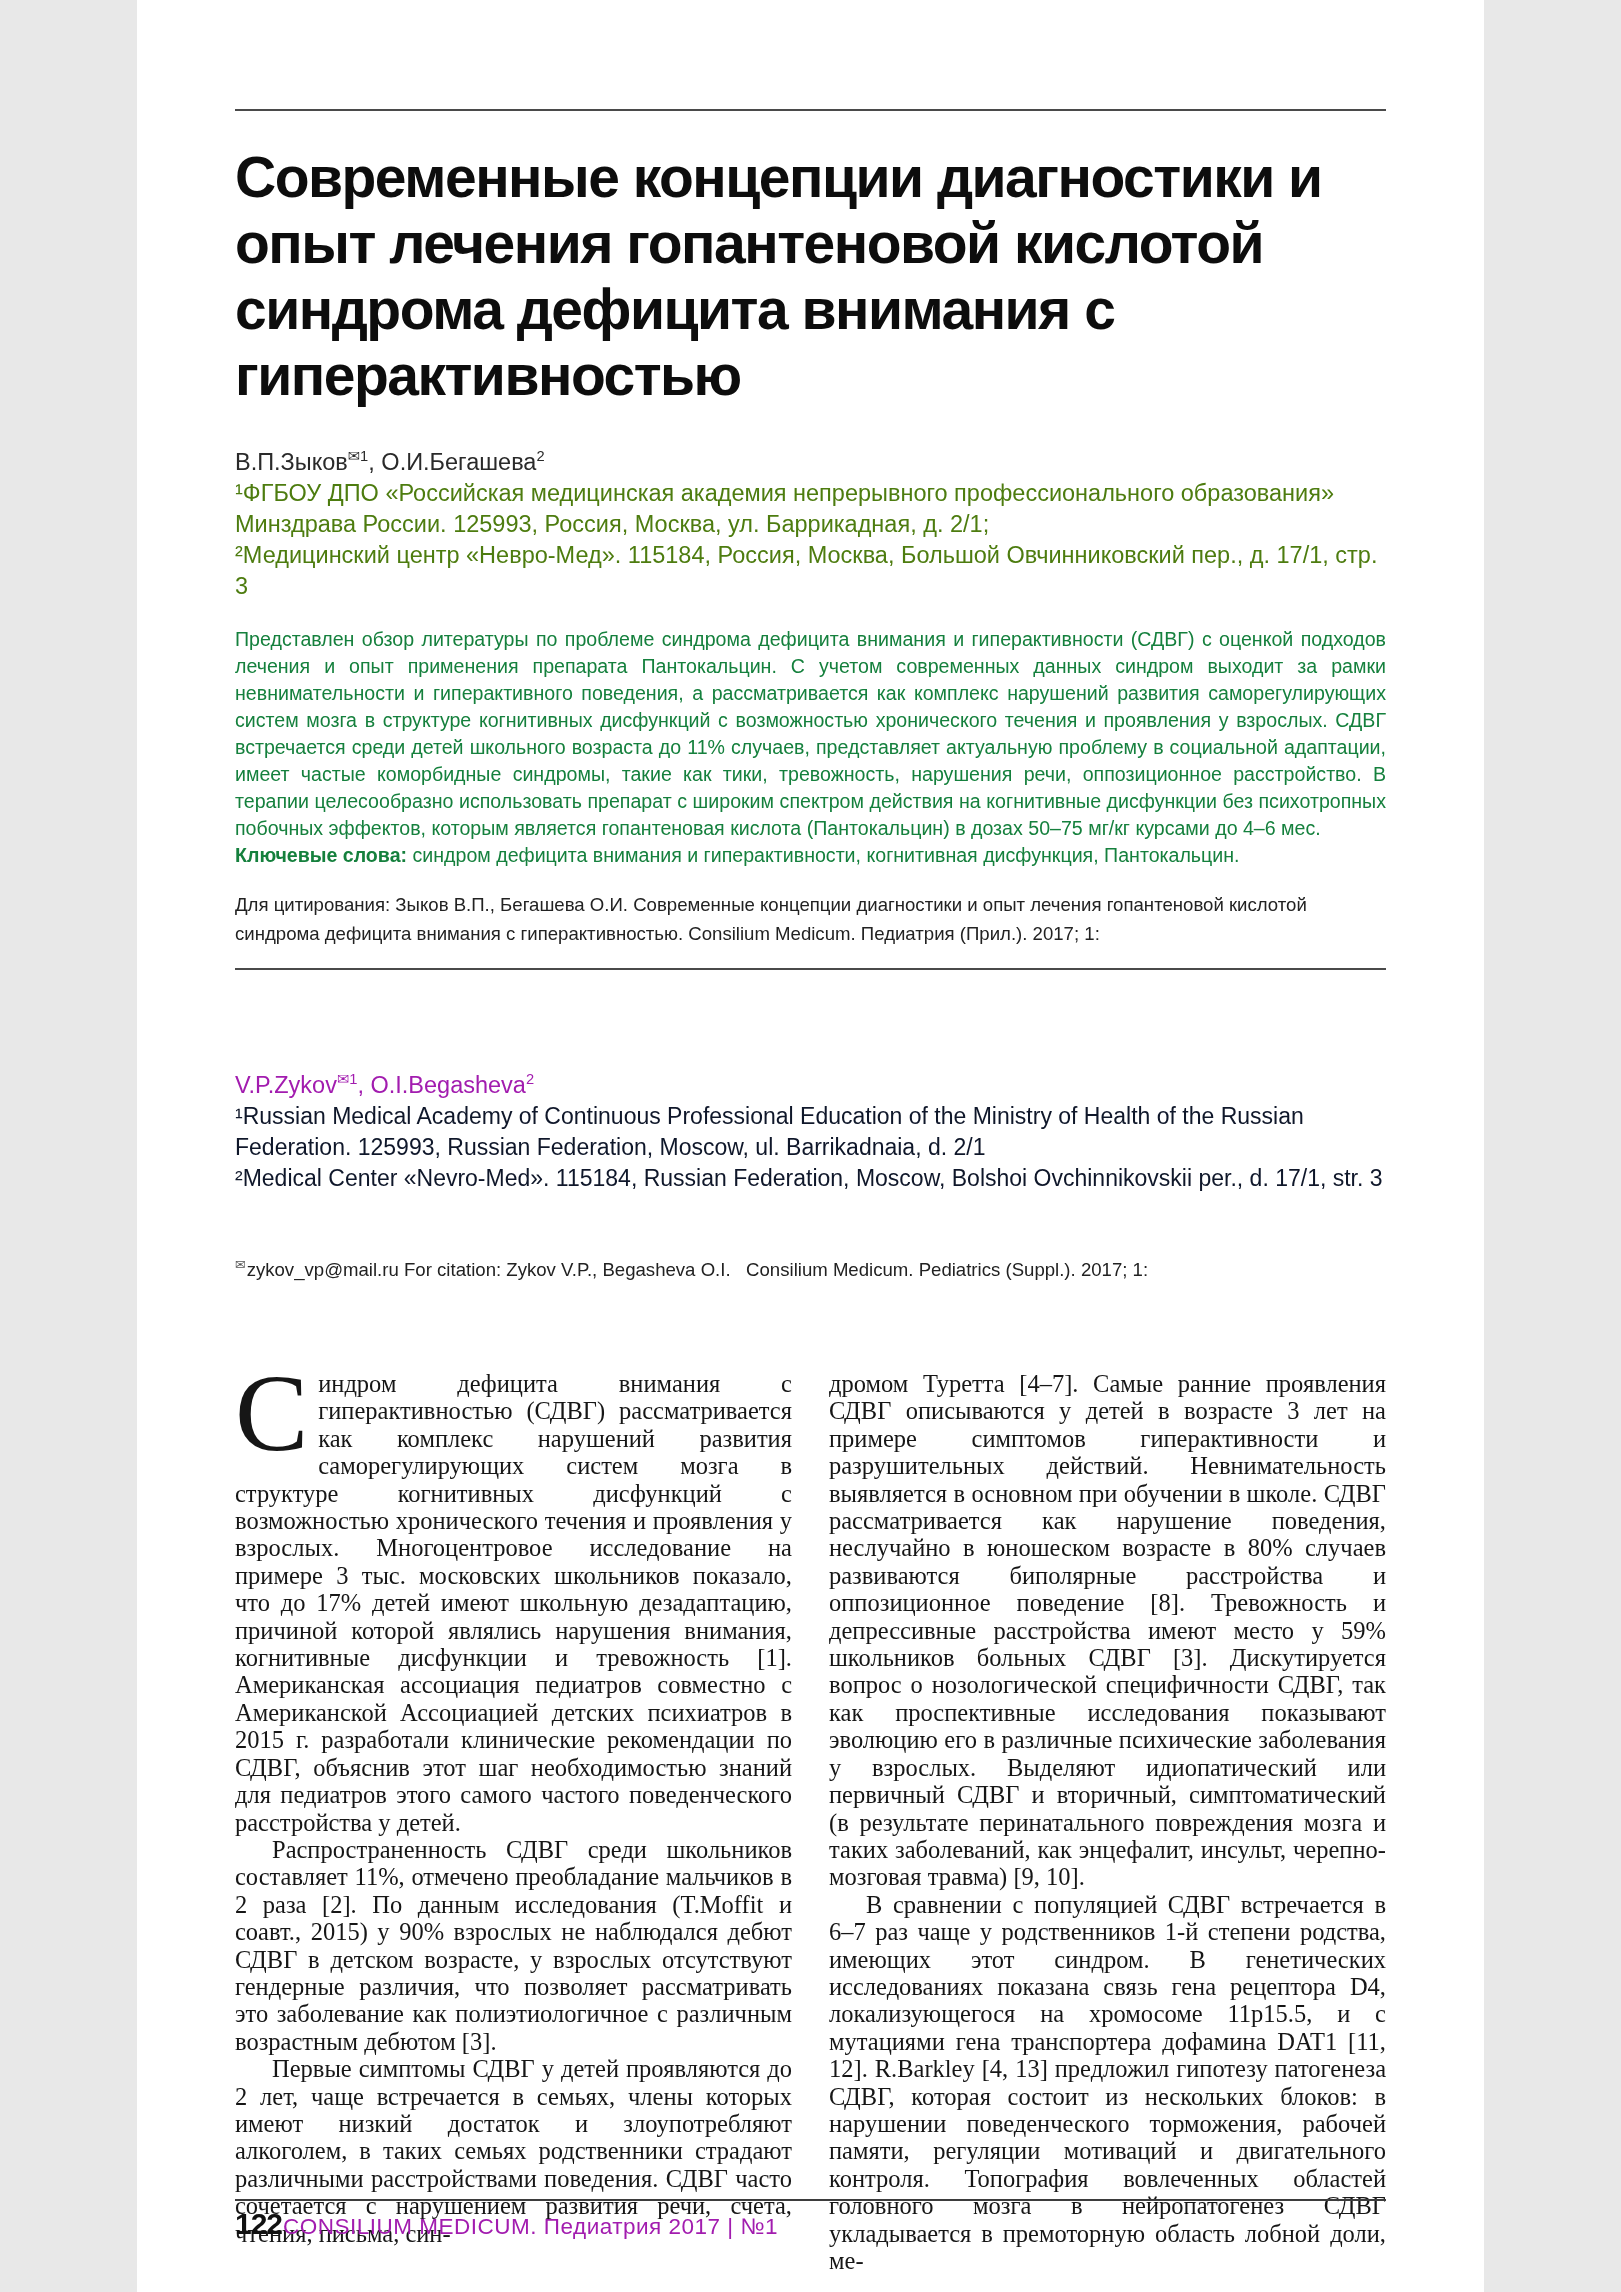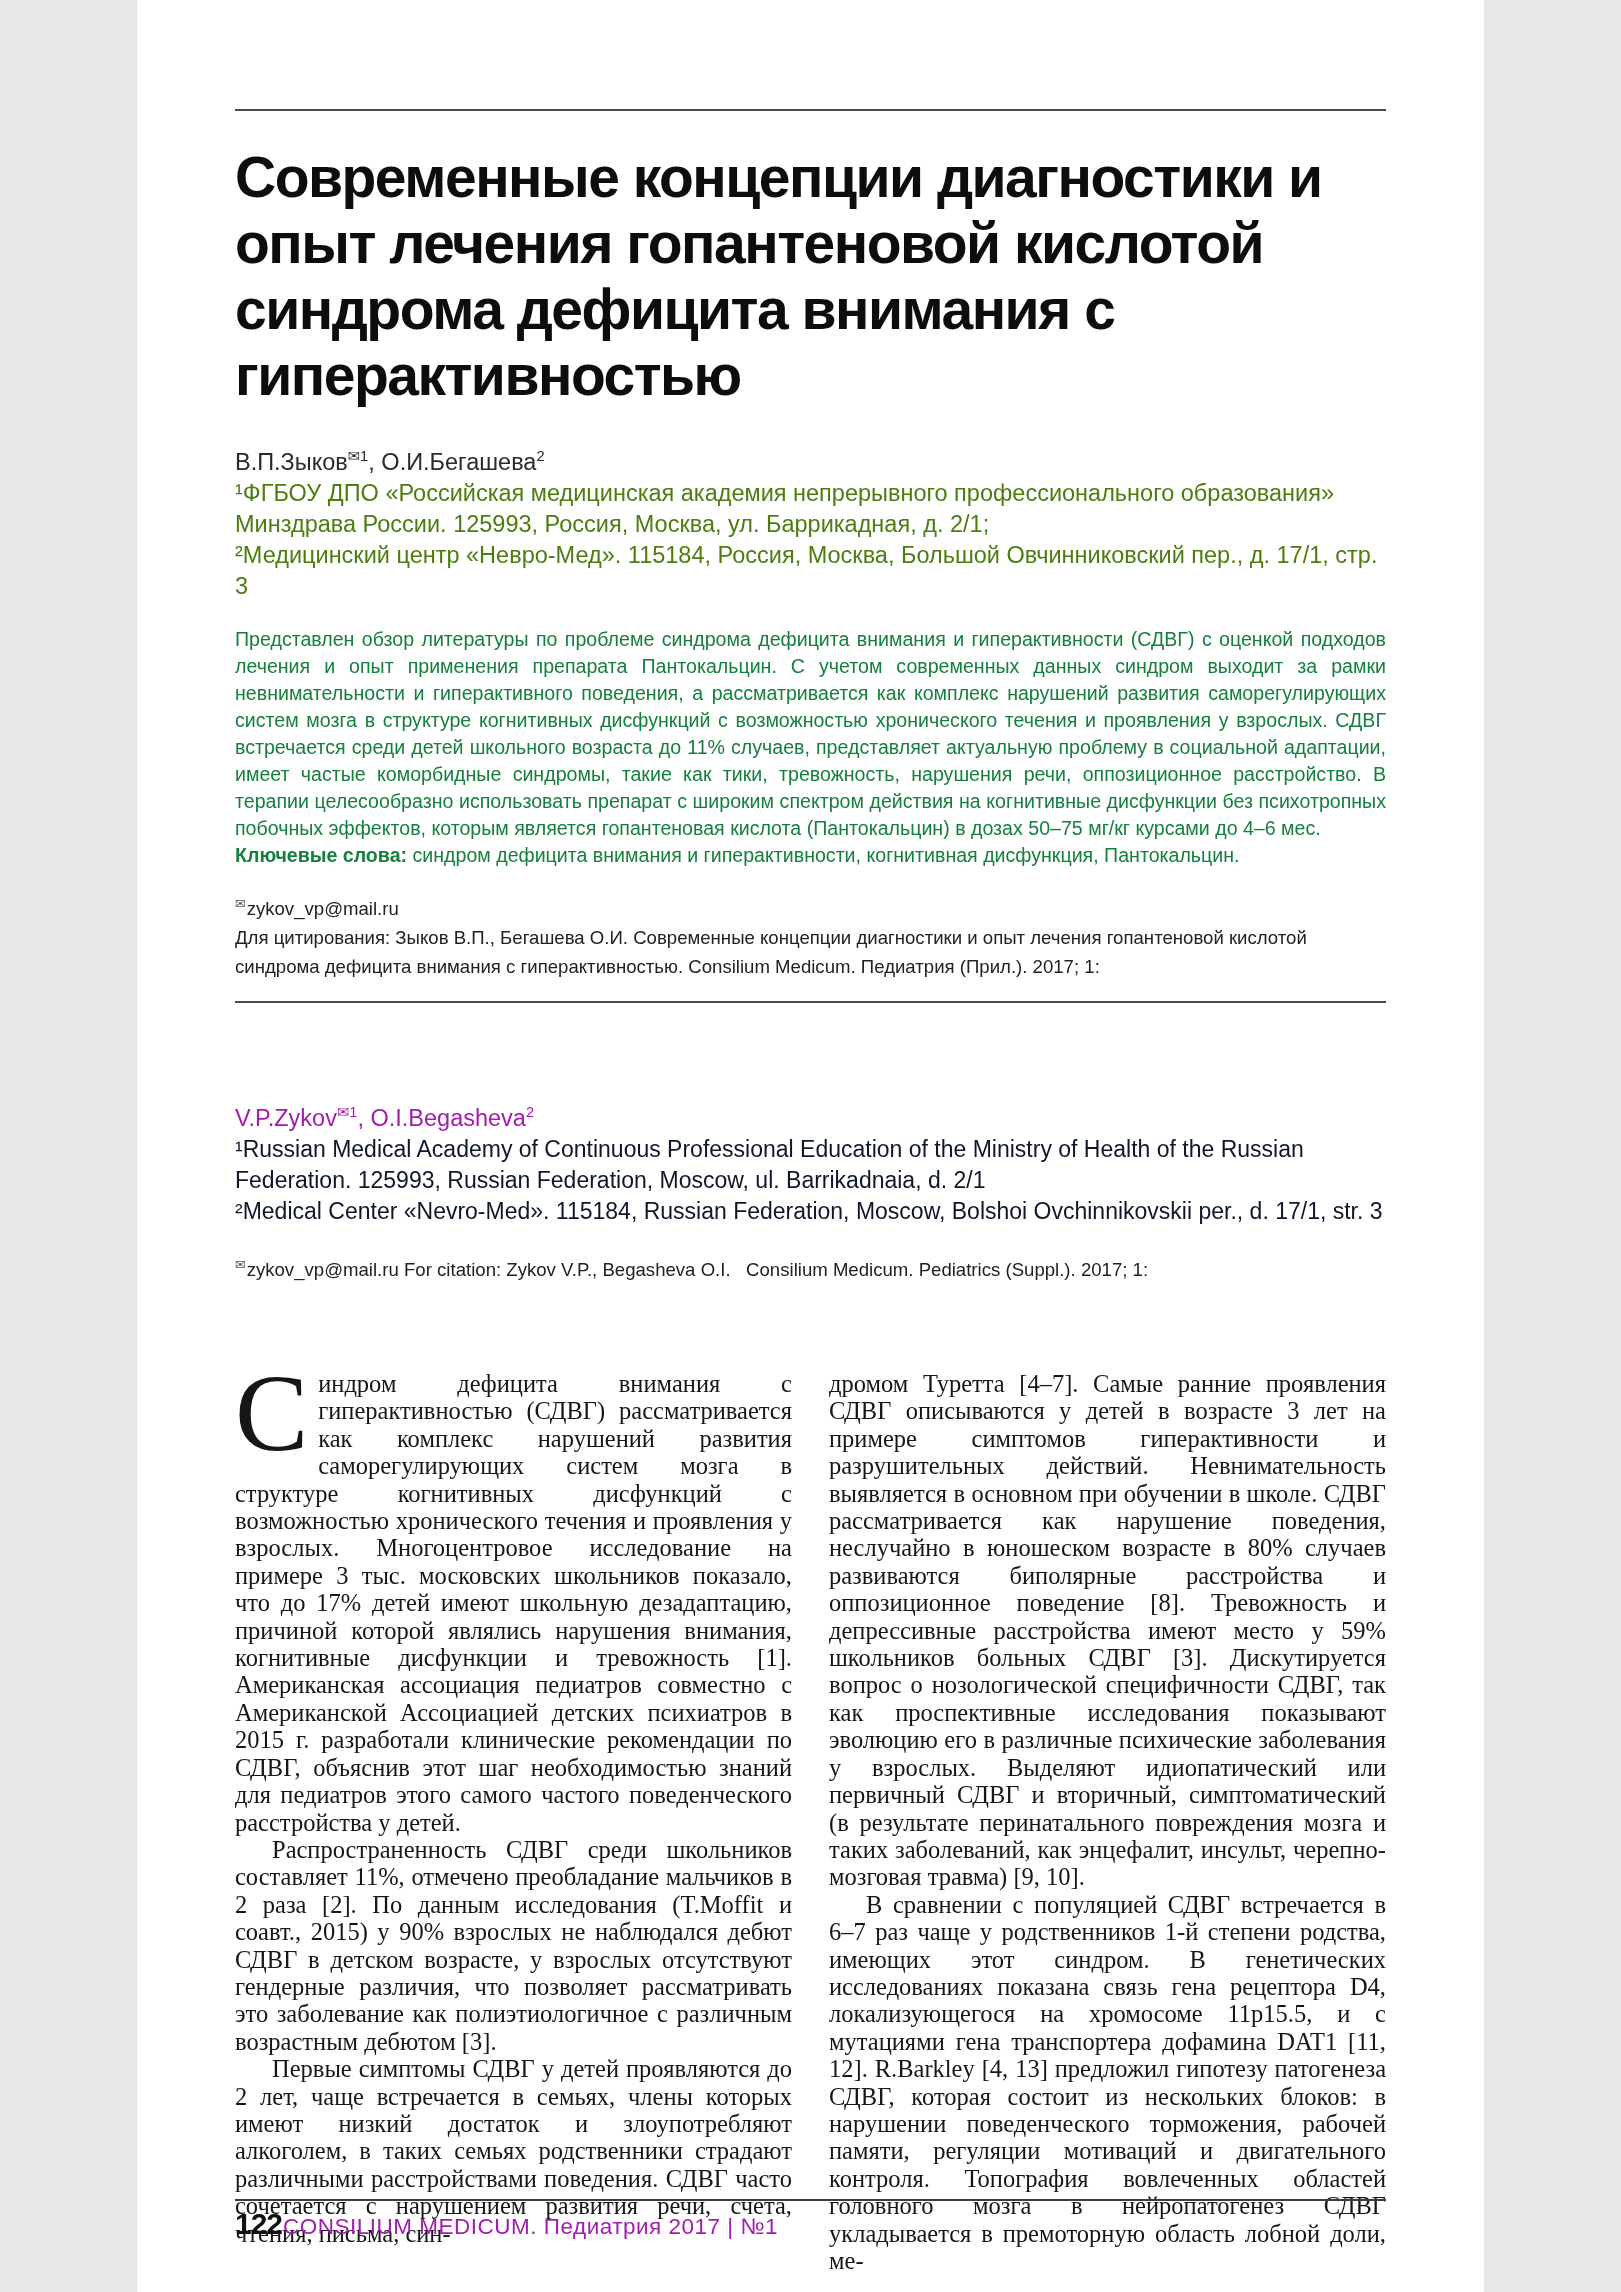--- a/index.html
+++ b/index.html
@@ -115,23 +115,20 @@
       <p>¹ФГБОУ ДПО «Российская медицинская академия непрерывного профессионального образования» Минздрава России. 125993, Россия, Москва, ул. Баррикадная, д. 2/1;</p>
       <p>²Медицинский центр «Невро-Мед». 115184, Россия, Москва, Большой Овчинниковский пер., д. 17/1, стр. 3</p>
     </div>
 
     <div class="abstract">
       <span>Представлен обзор литературы по проблеме синдрома дефицита внимания и гиперактивности (СДВГ) с оценкой подходов лечения и опыт применения препарата Пантокальцин. С учетом современных данных синдром выходит за рамки невнимательности и гиперактивного поведения, а рассматривается как комплекс нарушений развития саморегулирующих систем мозга в структуре когнитивных дисфункций с возможностью хронического течения и проявления у взрослых. СДВГ встречается среди детей школьного возраста до 11% случаев, представляет актуальную проблему в социальной адаптации, имеет частые коморбидные синдромы, такие как тики, тревожность, нарушения речи, оппозиционное расстройство. В терапии целесообразно использовать препарат с широким спектром действия на когнитивные дисфункции без психотропных побочных эффектов, которым является гопантеновая кислота (Пантокальцин) в дозах 50–75 мг/кг курсами до 4–6 мес.</span><br>
       <span class="kw-label">Ключевые слова:</span><span> синдром дефицита внимания и гиперактивности, когнитивная дисфункция, Пантокальцин.</span>
     </div>
 
     <div class="contact">
-      <span class="email-row">
-        <span class="email-icon">✉</span><span>zykov_vp@mail.ru</span>
-      </span>
       <span class="cite-text">
         <span class="cite-label">Для цитирования:</span><span> Зыков В.П., Бегашева О.И. Современные концепции диагностики и опыт лечения гопантеновой кислотой синдрома дефицита внимания с гиперактивностью. Consilium Medicum. Педиатрия (Прил.). 2017; 1:</span>
       </span>
     </div>
 
     <hr class="rule rule-mid">
 
     <div class="authors-en">
       <span>V.P.Zykov</span><sup>✉1</sup><span>, </span><span>O.I.Begasheva</span><sup>2</sup>
     </div>

